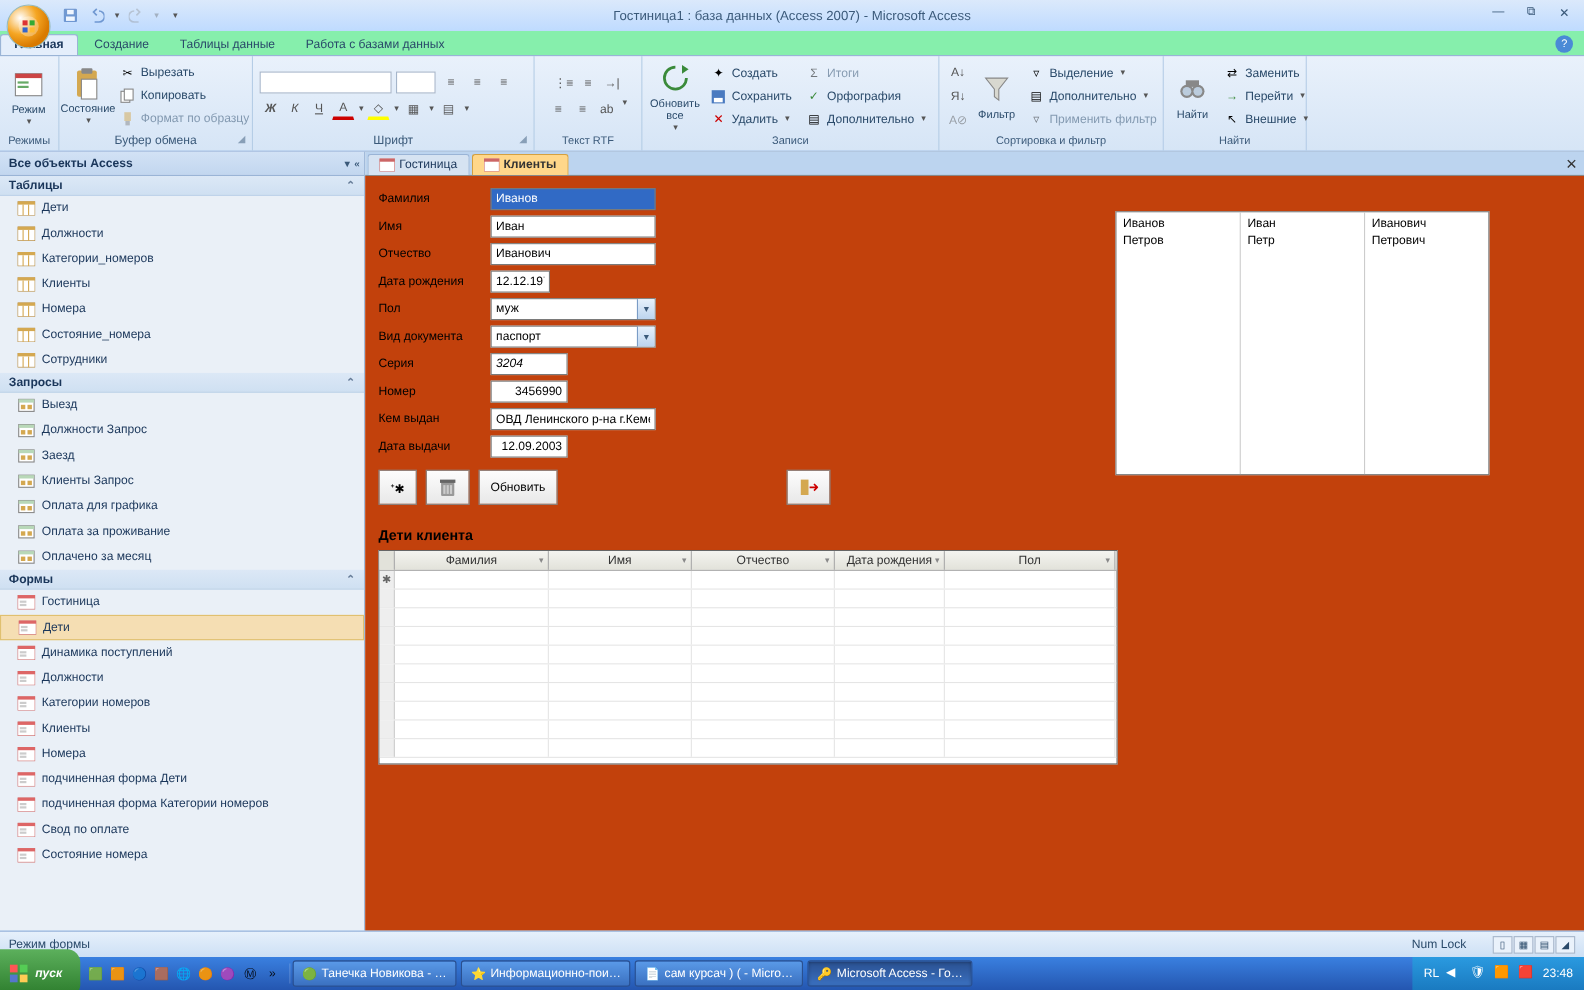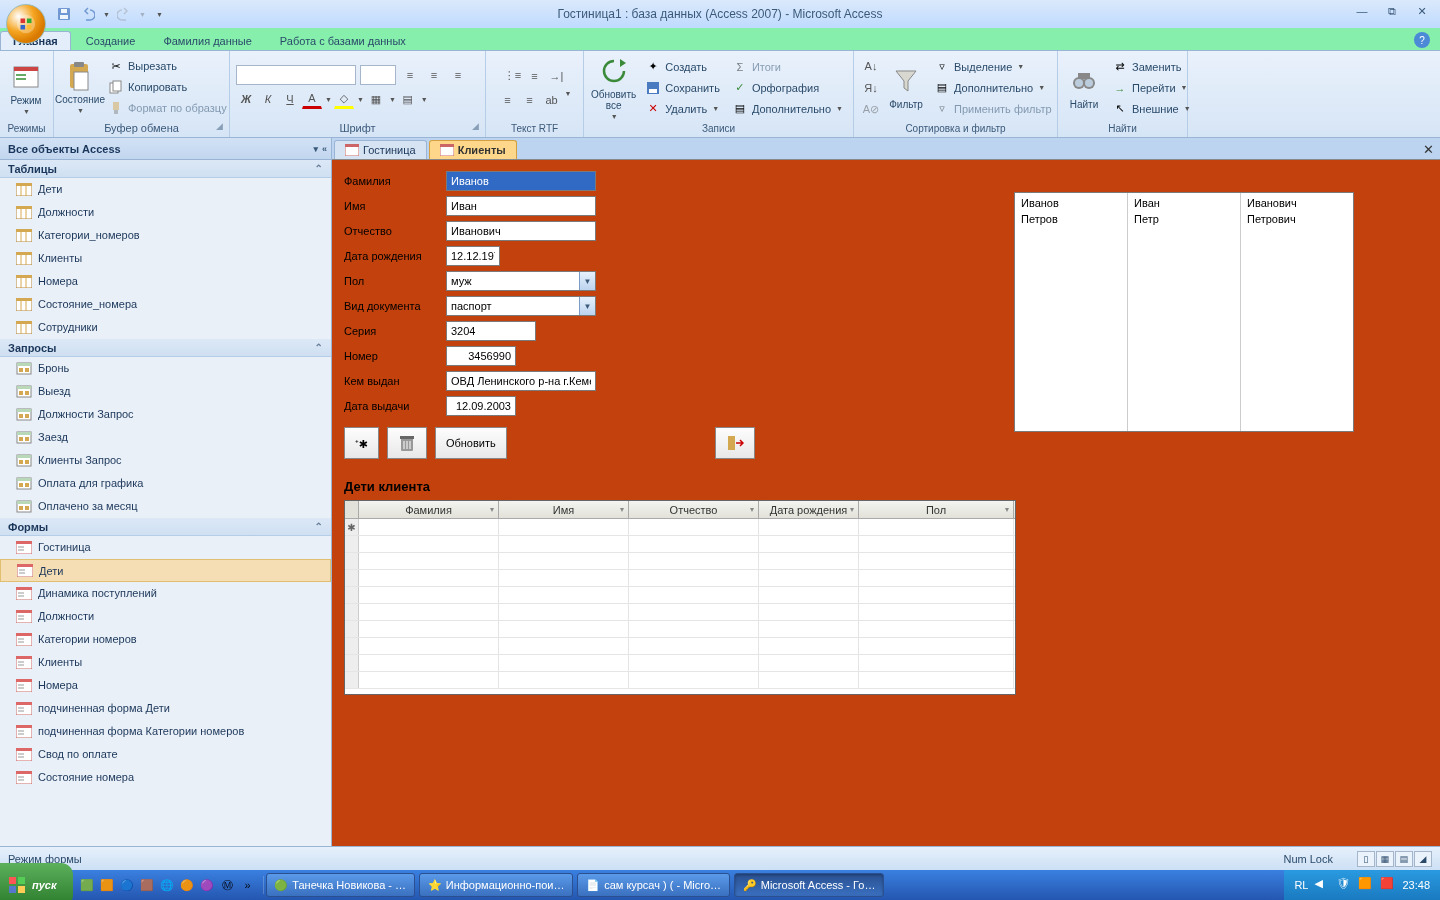--- a/index.html
+++ b/index.html
@@ -155,21 +155,21 @@
   <div class="wincontrols">
     <span>—</span>
     <span>⧉</span>
     <span>✕</span>
   </div>
 </div>
 
 <div class="tabrow">
   <div class="tab active">Главная</div>
   <div class="tab">Создание</div>
-  <div class="tab">Фамилия данные</div>
+  <div class="tab">Таблицы данные</div>
   <div class="tab">Работа с базами данных</div>
 </div>
 <span class="help-icon">?</span>
 
 <div class="ribbon">
 
   <div class="rgroup" style="width:54px">
     <div class="rgroup-body">
       <div class="bigbtn">
         <span class="ico">
@@ -494,76 +494,76 @@
       <div id="nav-queries">
           <div class="nav-item">
             <span class="ico">
               <svg width="16" height="13">
                 <rect width="14" height="11" x="1" y="1" fill="#fff" stroke="#888"></rect>
                 <rect width="14" height="3" x="1" y="1" fill="#b8d8b8"></rect>
                 <rect x="3" y="6" width="4" height="4" fill="#d4a850"></rect>
                 <rect x="9" y="6" width="4" height="4" fill="#d4a850"></rect>
               </svg>
             </span>
-            <span class="lbl">Бронь</span>
+            <span class="lbl">Выезд</span>
           </div>
           <div class="nav-item">
             <span class="ico">
               <svg width="16" height="13">
                 <rect width="14" height="11" x="1" y="1" fill="#fff" stroke="#888"></rect>
                 <rect width="14" height="3" x="1" y="1" fill="#b8d8b8"></rect>
                 <rect x="3" y="6" width="4" height="4" fill="#d4a850"></rect>
                 <rect x="9" y="6" width="4" height="4" fill="#d4a850"></rect>
               </svg>
             </span>
-            <span class="lbl">Выезд</span>
+            <span class="lbl">Должности Запрос</span>
           </div>
           <div class="nav-item">
             <span class="ico">
               <svg width="16" height="13">
                 <rect width="14" height="11" x="1" y="1" fill="#fff" stroke="#888"></rect>
                 <rect width="14" height="3" x="1" y="1" fill="#b8d8b8"></rect>
                 <rect x="3" y="6" width="4" height="4" fill="#d4a850"></rect>
                 <rect x="9" y="6" width="4" height="4" fill="#d4a850"></rect>
               </svg>
             </span>
-            <span class="lbl">Должности Запрос</span>
+            <span class="lbl">Заезд</span>
           </div>
           <div class="nav-item">
             <span class="ico">
               <svg width="16" height="13">
                 <rect width="14" height="11" x="1" y="1" fill="#fff" stroke="#888"></rect>
                 <rect width="14" height="3" x="1" y="1" fill="#b8d8b8"></rect>
                 <rect x="3" y="6" width="4" height="4" fill="#d4a850"></rect>
                 <rect x="9" y="6" width="4" height="4" fill="#d4a850"></rect>
               </svg>
             </span>
-            <span class="lbl">Заезд</span>
+            <span class="lbl">Клиенты Запрос</span>
           </div>
           <div class="nav-item">
             <span class="ico">
               <svg width="16" height="13">
                 <rect width="14" height="11" x="1" y="1" fill="#fff" stroke="#888"></rect>
                 <rect width="14" height="3" x="1" y="1" fill="#b8d8b8"></rect>
                 <rect x="3" y="6" width="4" height="4" fill="#d4a850"></rect>
                 <rect x="9" y="6" width="4" height="4" fill="#d4a850"></rect>
               </svg>
             </span>
-            <span class="lbl">Клиенты Запрос</span>
+            <span class="lbl">Оплата для графика</span>
           </div>
           <div class="nav-item">
             <span class="ico">
               <svg width="16" height="13">
                 <rect width="14" height="11" x="1" y="1" fill="#fff" stroke="#888"></rect>
                 <rect width="14" height="3" x="1" y="1" fill="#b8d8b8"></rect>
                 <rect x="3" y="6" width="4" height="4" fill="#d4a850"></rect>
                 <rect x="9" y="6" width="4" height="4" fill="#d4a850"></rect>
               </svg>
             </span>
-            <span class="lbl">Оплата для графика</span>
+            <span class="lbl">Оплата за проживание</span>
           </div>
           <div class="nav-item">
             <span class="ico">
               <svg width="16" height="13">
                 <rect width="14" height="11" x="1" y="1" fill="#fff" stroke="#888"></rect>
                 <rect width="14" height="3" x="1" y="1" fill="#b8d8b8"></rect>
                 <rect x="3" y="6" width="4" height="4" fill="#d4a850"></rect>
                 <rect x="9" y="6" width="4" height="4" fill="#d4a850"></rect>
               </svg>
             </span>
@@ -741,21 +741,21 @@
         <div class="frow">
             <span class="flabel">Пол</span>
             <span class="combo"><input class="finput" value="муж" style=""><span class="arrow">▼</span></span>
           </div>
         <div class="frow">
             <span class="flabel">Вид документа</span>
             <span class="combo"><input class="finput" value="паспорт" style=""><span class="arrow">▼</span></span>
           </div>
         <div class="frow">
             <span class="flabel">Серия</span>
-            <input class="finput" style="width: 90px;" value="3204">
+            <input class="finput" style="width: 70px; font-style: italic;" value="3204">
           </div>
         <div class="frow">
             <span class="flabel">Номер</span>
             <input class="finput" style="width: 70px; text-align: right;" value="3456990">
           </div>
         <div class="frow">
             <span class="flabel">Кем выдан</span>
             <input class="finput" value="ОВД Ленинского р-на г.Кеме" style="">
           </div>
         <div class="frow">

